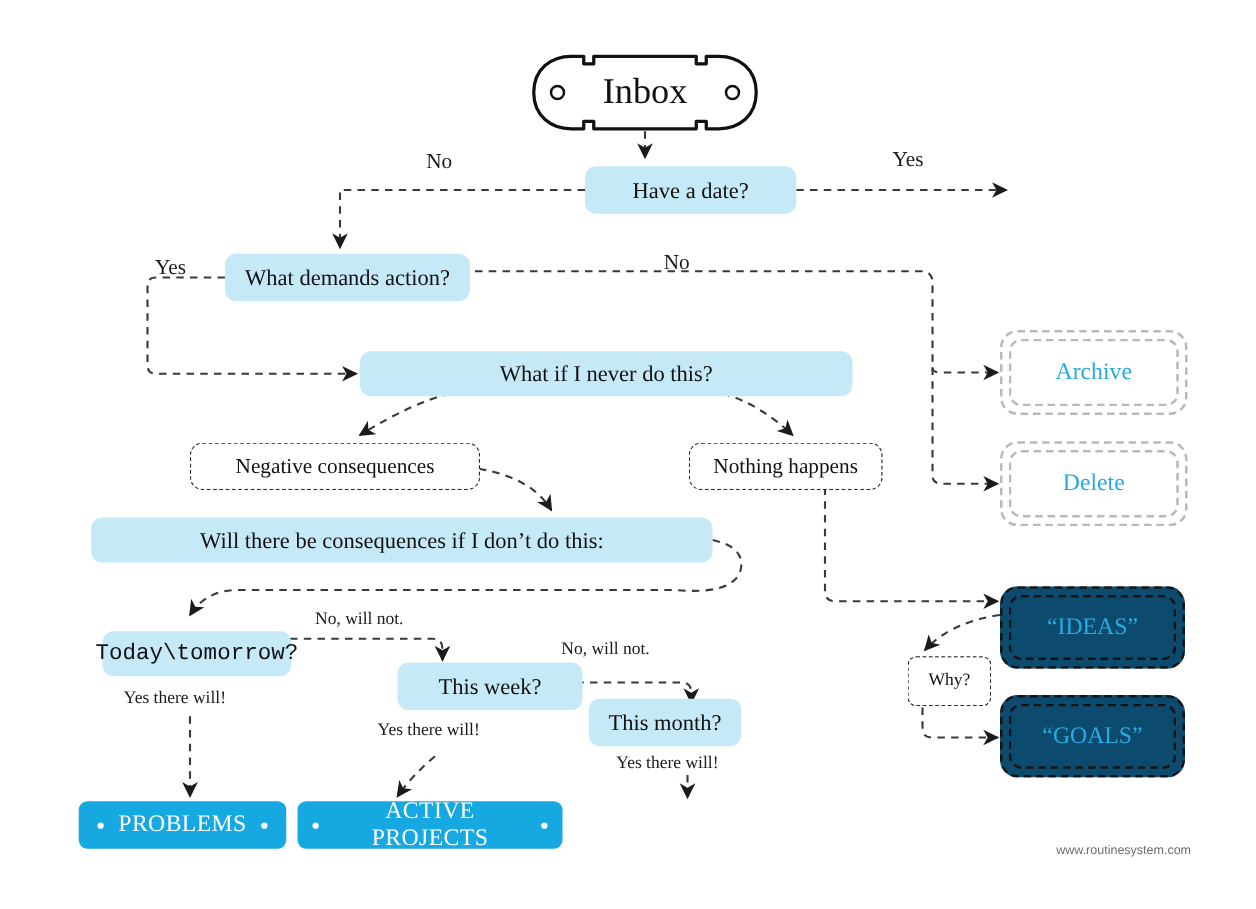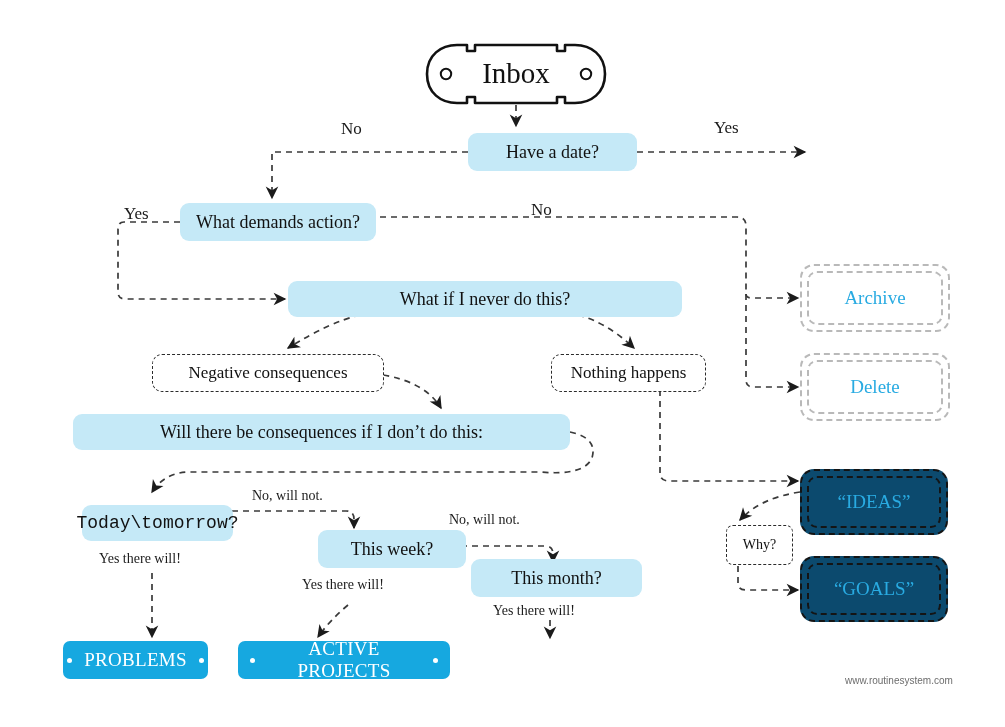--- a/index.html
+++ b/index.html
@@ -265,37 +265,37 @@
   </div>
 
   <div class="node qbox" style="left:82px; top:505px; width:151px; height:36px;font-family:Liberation Mono, monospace;">
     <span>Today\tomorrow?</span>
   </div>
 
   <div class="node qbox" style="left:279px; top:530px; width:148px; height:38px;margin-left:39px;">
     <span>This week?</span>
   </div>
 
-  <div class="node qbox" style="left:471px; top:559px; width:171px; height:38px;">
+  <div class="node qbox" style="left:471px; top:559px; width:122px; height:38px;">
     <span>This month?</span>
   </div>
 
   <div class="node dbox small" style="left:726px; top:525px; width:67px; height:40px;font-family:Liberation Serif, serif;">
     <span>Why?</span>
   </div>
 
   <div class="node blackbox" style="left:800px; top:469px; width:148px; height:66px;">
     <span>“IDEAS”</span>
   </div>
 
   <div class="node blackbox" style="left:800px; top:556px; width:148px; height:66px;">
     <span>“GOALS”</span>
   </div>
 
-  <div class="node solidbox" style="left:63px; top:641px; width:145px; height:38px;">
+  <div class="node solidbox" style="left:63px; top:641px; width:166px; height:38px;">
     <span class="dot"></span>
     <span>PROBLEMS</span>
     <span class="dot"></span>
   </div>
 
   <div class="node solidbox" style="left:238px; top:641px; width:212px; height:38px;gap:40px;">
     <span class="dot"></span>
     <span>ACTIVE PROJECTS</span>
     <span class="dot"></span>
   </div>

